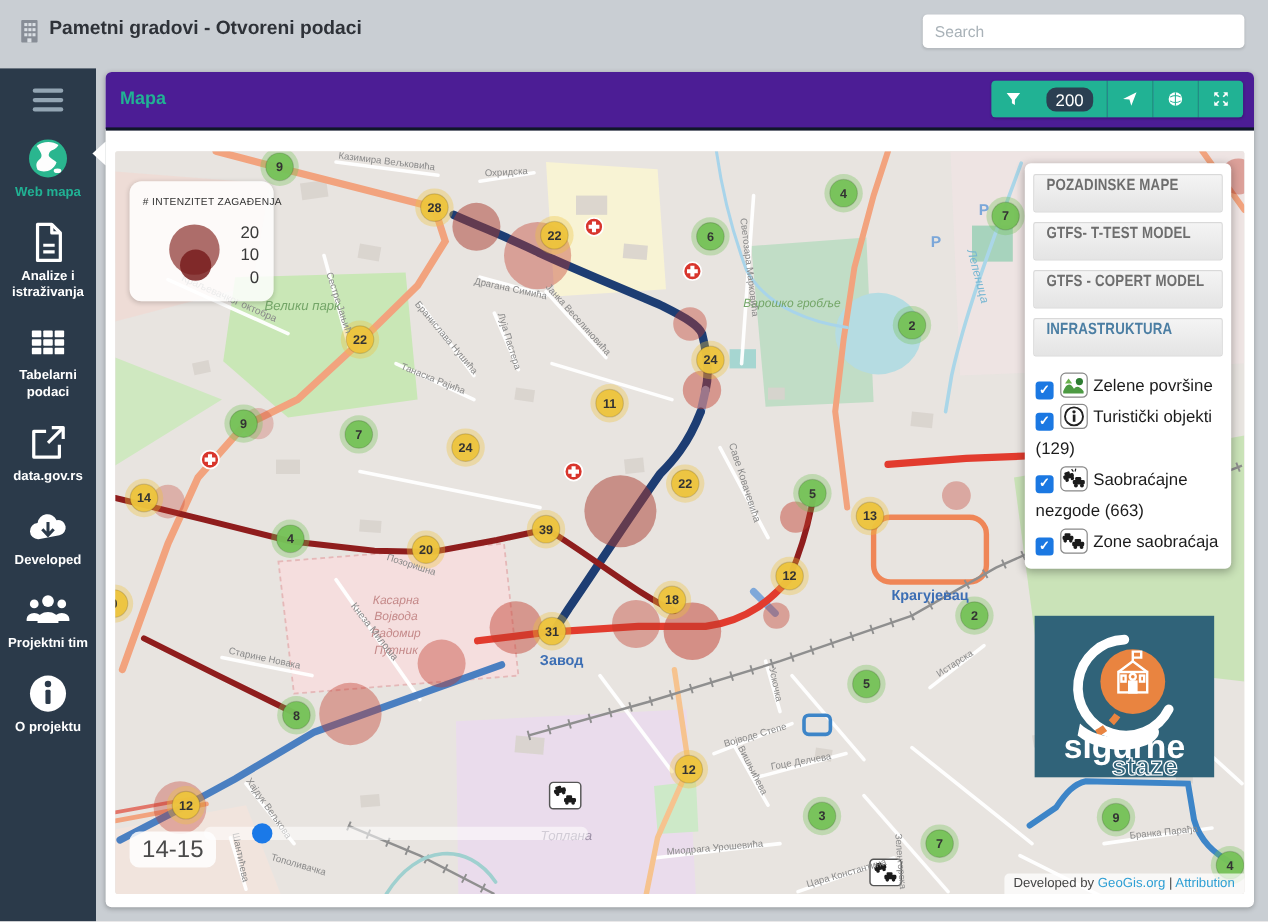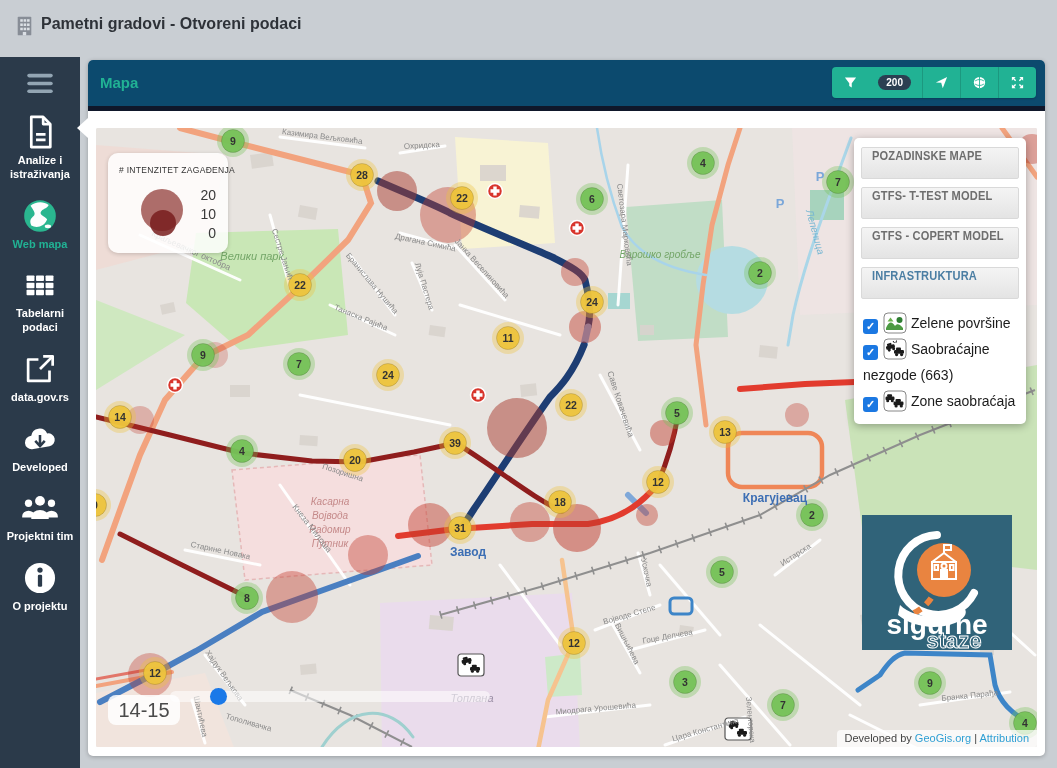--- a/index.html
+++ b/index.html
@@ -15,28 +15,28 @@
   .sidebar{position:absolute;left:0;top:57px;width:80px;bottom:0;background:var(--sidebar,#2b3a4a)}
   .menu-btn{width:34px;height:26px;margin:14px auto 8px;cursor:pointer}
   .side-item{text-align:center;padding:8px 3px 7px;cursor:pointer}
   .side-item .sic{width:42px;height:38px;margin:0 auto;display:block}
   .side-item .sic svg{width:100%;height:100%}
   .side-item .slbl{display:block;color:#fff;font-size:11px;font-weight:bold;line-height:1.25;margin-top:3px}
   .side-item.active .slbl{color:var(--accent,#21b294)}
   .notch{position:absolute;left:77px;top:118px;width:0;height:0;border-top:10px solid transparent;border-bottom:10px solid transparent;border-right:11px solid #fff;z-index:40}
   
   .panel{position:absolute;left:88px;top:60px;width:957px;height:696px;background:#fff;border-radius:5px;box-shadow:0 1px 4px rgba(0,0,0,.25)}
-  .panel-hdr{position:relative;height:46px;background:#0c4a6e;border-bottom:5px solid #0f172a;border-radius:5px 5px 0 0}
+  .panel-hdr{position:relative;height:46px;background:#4c1d95;border-bottom:3px solid #0f172a;border-radius:5px 5px 0 0}
   .panel-title{position:absolute;left:12px;top:14px;font-size:15px;font-weight:bold;color:var(--accent,#21b294)}
   .toolbar{position:absolute;right:9px;top:7px;display:flex;border-radius:4px;overflow:hidden;box-shadow:0 1px 2px rgba(0,0,0,.2)}
   .tbtn{height:31px;background:var(--accent,#21b294);display:flex;align-items:center;justify-content:center;border-right:1px solid rgba(0,0,0,.14);cursor:pointer;padding:0 11px}
   .tbtn:last-child{border-right:none}
   .tbtn .ticon{display:flex;width:15px;height:15px}
   .tbtn svg{width:15px;height:15px}
-  .badge{background:var(--badge,#2b3f52);color:#fff;font-size:10px;font-weight:bold;border-radius:8px;padding:2px 8px;margin-left:20px}
+  .badge{background:var(--badge,#2b3f52);color:#fff;font-size:14px;font-weight:normal;border-radius:8px;padding:2px 8px;margin-left:20px}
   
   .map-wrap{position:relative;margin:17px 8px 0;width:941px;height:619px;overflow:hidden;border-radius:2px;background:#e8e4e0}
   #map-svg{position:absolute;left:0;top:0;width:941px;height:619px;font-family:"Liberation Sans",sans-serif}
   .legend{position:absolute;left:12px;top:25px;width:120px;height:100px;background:rgba(255,255,255,.84);border-radius:10px;box-shadow:0 1px 4px rgba(0,0,0,.18)}
   .legend .lt{font-size:8.5px;color:#333;letter-spacing:.3px;padding:12px 0 0 11px;font-weight:500;white-space:nowrap}
   .legend .c1{position:absolute;left:33px;top:36px;width:42px;height:42px;border-radius:50%;background:rgba(146,62,58,.75)}
   .legend .c2{position:absolute;left:42px;top:57px;width:26px;height:26px;border-radius:50%;background:rgba(120,29,29,.85)}
   .legend .nums{position:absolute;right:12px;top:33px;text-align:right;font-size:14px;color:#3a3a3a;line-height:19px}
   .layers{position:absolute;top:10px;right:11px;width:172px;background:#fff;border-radius:5px;box-shadow:0 2px 8px rgba(0,0,0,.3);padding:9px 7px 8px;box-sizing:border-box}
   .lsec{height:30px;margin-bottom:8px;background:linear-gradient(#f4f4f4,#e4e4e4);border:1px solid #d9d9d9;border-radius:2px;display:flex;align-items:flex-start;padding-left:10px;cursor:pointer}
@@ -70,46 +70,47 @@
             <rect x="9" y="9" width="3" height="3"></rect>
             <rect x="13" y="9" width="3" height="3"></rect>
             <rect x="5" y="14" width="3" height="3"></rect>
             <rect x="9" y="14" width="3" height="3"></rect>
             <rect x="13" y="14" width="3" height="3"></rect>
             <rect x="8" y="19" width="4" height="4"></rect>
           </g>
         </svg>
       <h1>Pametni gradovi - Otvoreni podaci</h1>
     </div>
+    <input class="search" type="text" placeholder="Search" style="">
   </div>
 
   <aside class="sidebar">
     <div class="menu-btn"><svg viewBox="0 0 48 36">
           <g fill="#93a5b3">
             <rect x="6" y="4" width="36" height="5" rx="2.5"></rect>
             <rect x="6" y="15" width="36" height="5" rx="2.5"></rect>
             <rect x="6" y="26" width="36" height="5" rx="2.5"></rect>
           </g>
         </svg></div>
     <nav id="sidebar-items">
+        <div class="side-item active">
+          <span class="sic"><svg viewBox="0 0 48 48">
+              <circle cx="24" cy="24" r="20" fill="#2ab68f"></circle>
+              <path d="M12 11c6-5 16-6 23-1-3 6-8 4-10 9-1.5 4 4 5 8 9-3 9-13 12-20 8-3-7 0-9 3-12 2.6-2.6 1-6-4-13z" fill="#fdfdfd"></path>
+              <ellipse cx="34" cy="37" rx="4" ry="2.4" fill="#fdfdfd"></ellipse>
+            </svg></span>
+          <span class="slbl">Web mapa</span>
+        </div>
         <div class="side-item">
           <span class="sic"><svg viewBox="0 0 48 48">
               <path d="M13 5h15l9 9v29H13z" fill="none" stroke="#fff" stroke-width="3.4" stroke-linejoin="round"></path>
               <path d="M28 5v9h9" fill="none" stroke="#fff" stroke-width="3.4" stroke-linejoin="round"></path>
               <path d="M19 27h12M19 34h12" stroke="#fff" stroke-width="3.4"></path>
             </svg></span>
           <span class="slbl">Analize i istraživanja</span>
-        </div>
-        <div class="side-item active">
-          <span class="sic"><svg viewBox="0 0 48 48">
-              <circle cx="24" cy="24" r="20" fill="#2ab68f"></circle>
-              <path d="M12 11c6-5 16-6 23-1-3 6-8 4-10 9-1.5 4 4 5 8 9-3 9-13 12-20 8-3-7 0-9 3-12 2.6-2.6 1-6-4-13z" fill="#fdfdfd"></path>
-              <ellipse cx="34" cy="37" rx="4" ry="2.4" fill="#fdfdfd"></ellipse>
-            </svg></span>
-          <span class="slbl">Web mapa</span>
         </div>
         <div class="side-item">
           <span class="sic"><svg viewBox="0 0 48 48">
               <g fill="#fff">
                 <rect x="7" y="12" width="10" height="7" rx="1"></rect>
                 <rect x="19" y="12" width="10" height="7" rx="1"></rect>
                 <rect x="31" y="12" width="10" height="7" rx="1"></rect>
                 <rect x="7" y="21" width="10" height="7" rx="1"></rect>
                 <rect x="19" y="21" width="10" height="7" rx="1"></rect>
                 <rect x="31" y="21" width="10" height="7" rx="1"></rect>
@@ -588,20 +589,26 @@
           </div>
         <div class="lrows" id="layer-checkboxes">
             <label class="lrow"><span class="cb">✓</span><span class="licon"><svg viewBox="0 0 24 22">
                   <rect x="1" y="1" width="22" height="20" rx="4" fill="#fff" stroke="#888"></rect>
                   <path d="M3 16c3-7 6-7 9-2 2-3 5-2 8 2v2H3z" fill="#4c9a42"></path>
                   <circle cx="16.5" cy="8" r="3" fill="#2e7d32"></circle>
                   <path d="M4.5 9.5l3-4 3 4z" fill="#6ab04c"></path>
                 </svg></span><span>Zelene površine</span></label>
             <label class="lrow"><span class="cb">✓</span><span class="licon"><svg viewBox="0 0 24 22">
                   <rect x="1" y="1" width="22" height="20" rx="4" fill="#fff" stroke="#888"></rect>
+                  <circle cx="12" cy="11" r="7.5" fill="none" stroke="#222" stroke-width="1.6"></circle>
+                  <rect x="11" y="9.5" width="2.2" height="6" fill="#222"></rect>
+                  <circle cx="12" cy="7.2" r="1.4" fill="#222"></circle>
+                </svg></span><span>Turistički objekti (129)</span></label>
+            <label class="lrow"><span class="cb">✓</span><span class="licon"><svg viewBox="0 0 24 22">
+                  <rect x="1" y="1" width="22" height="20" rx="4" fill="#fff" stroke="#888"></rect>
                   <g fill="#1b1b1b">
                     <g transform="rotate(-18 8 9)">
                       <rect x="3" y="7" width="9" height="3.6" rx="1.2"></rect>
                       <rect x="4.8" y="4.8" width="4.6" height="2.6" rx="1"></rect>
                       <circle cx="5.4" cy="11.4" r="1.5"></circle>
                       <circle cx="10" cy="11.4" r="1.5"></circle>
                     </g>
                     <g transform="translate(10 6)">
                       <rect x="1" y="6" width="10" height="3.8" rx="1.2"></rect>
                       <rect x="3" y="3.6" width="5" height="2.8" rx="1"></rect>

